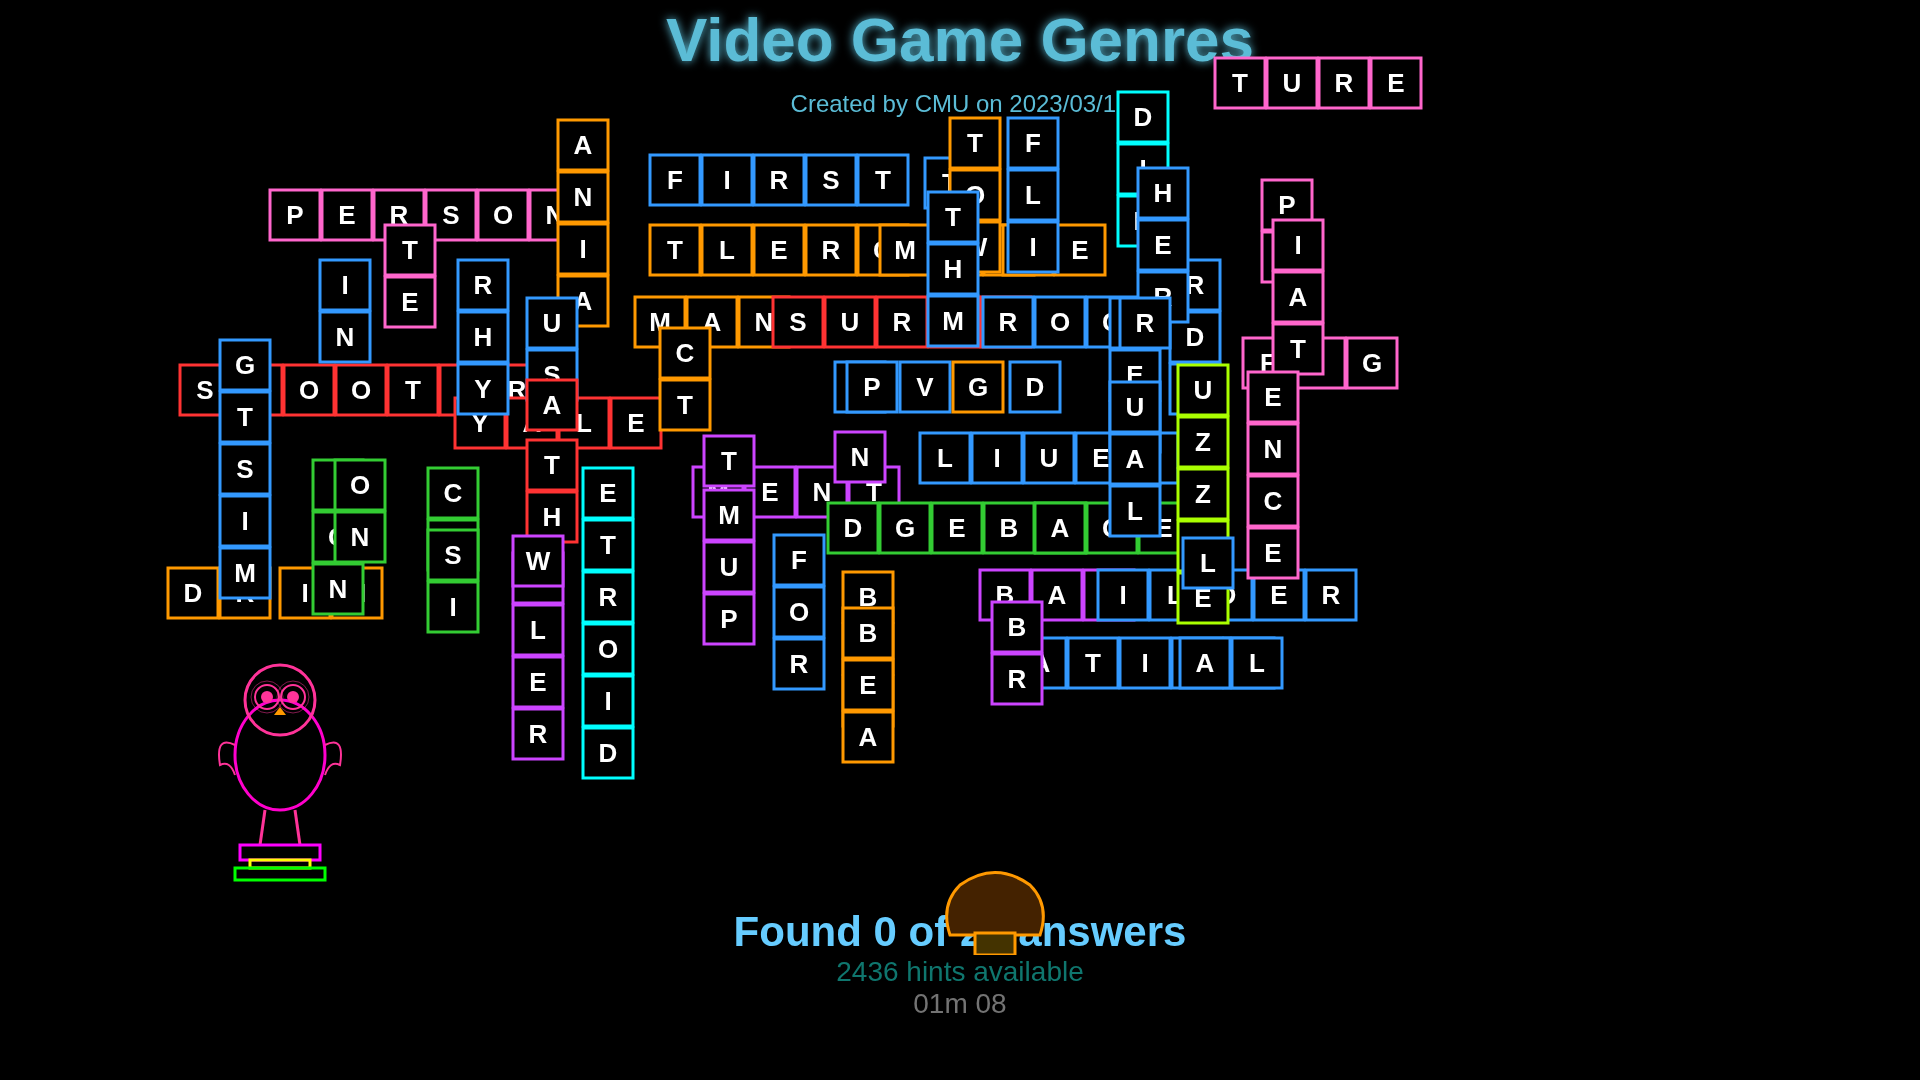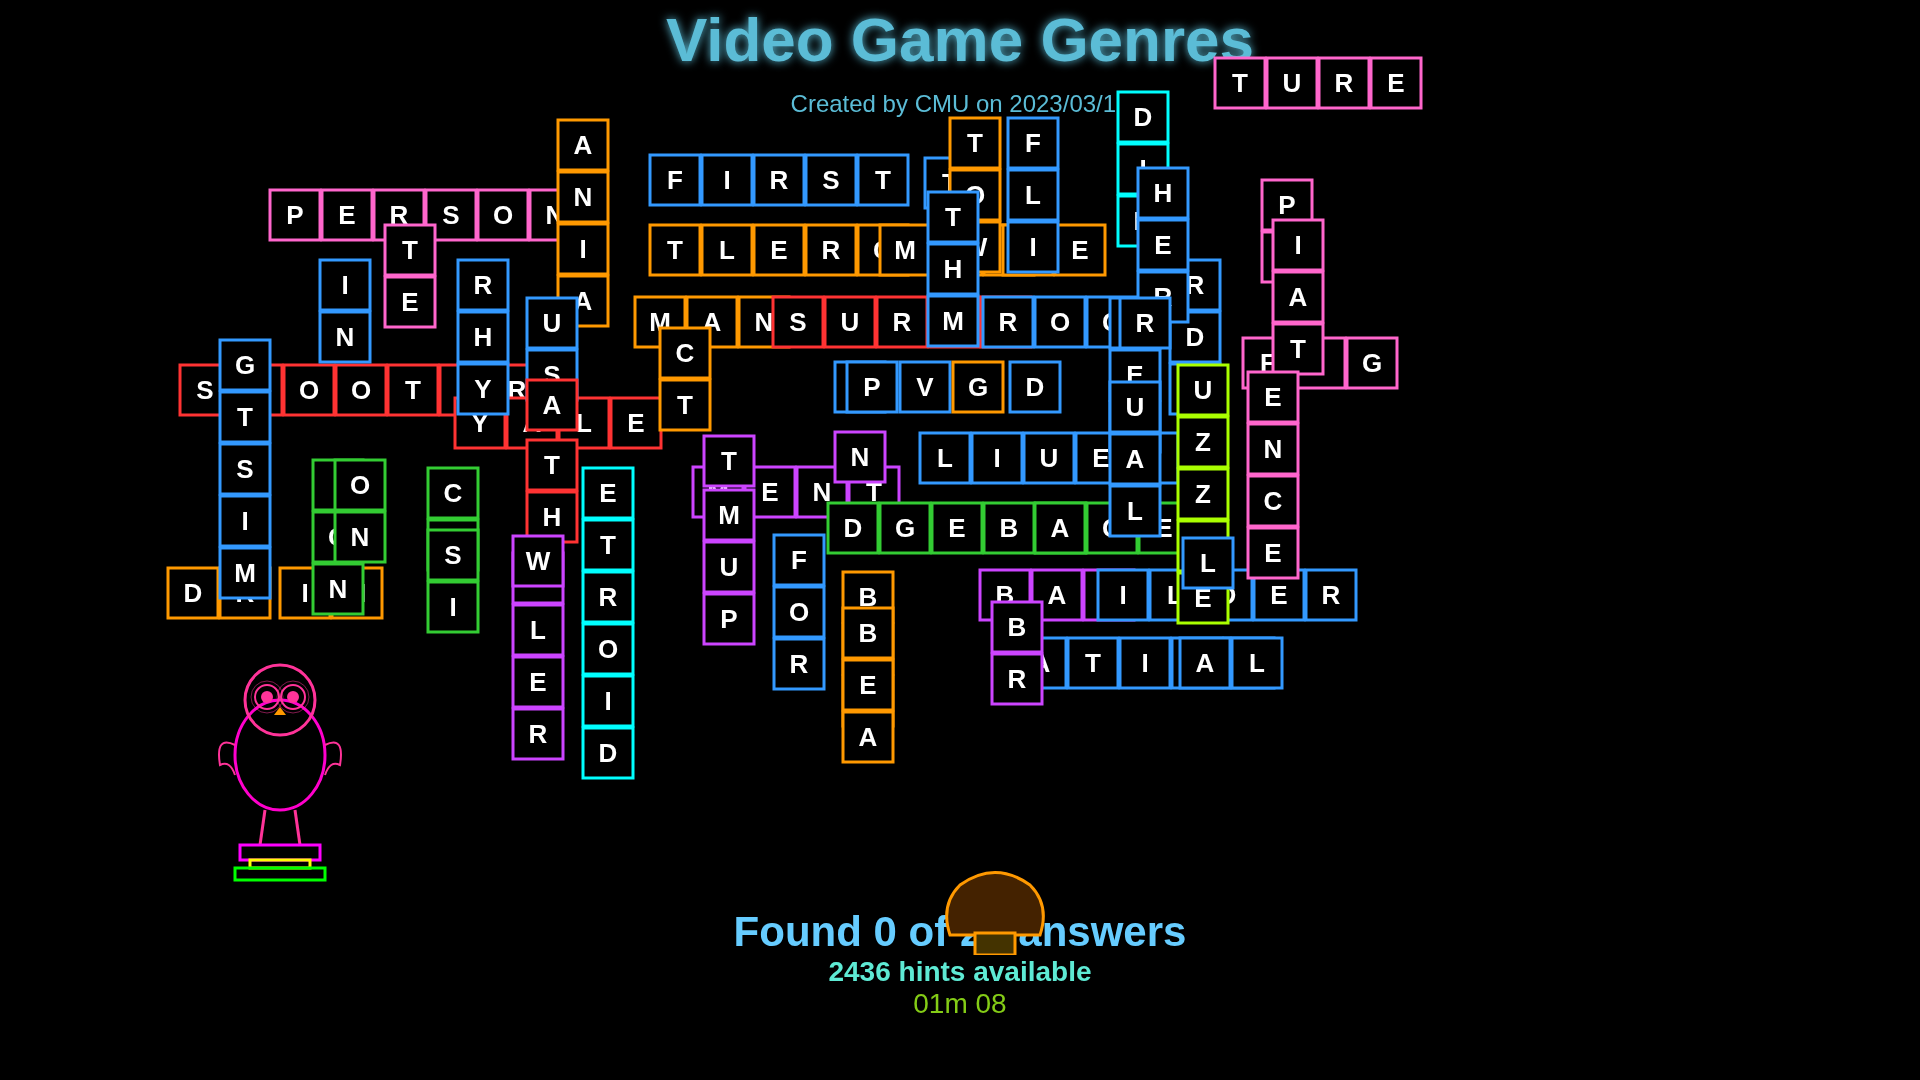--- a/index.html
+++ b/index.html
@@ -42,27 +42,26 @@
       text-align: center;
     }
 
     .found-text {
       color: #66ccff;
       font-size: 42px;
       font-weight: bold;
     }
 
     .hints-text {
-      color: #5eead4;
+      color: #0f766e;
       font-size: 28px;
-      font-weight: bold;
     }
 
     .timer-text {
-      color: #84cc16;
+      color: #737373;
       font-size: 28px;
     }
   </style>
 </head>
 <body>
 
 <div class="title">Video Game Genres</div>
 <div class="subtitle">Created by CMU on 2023/03/18</div>
 
 <div class="status-area">

